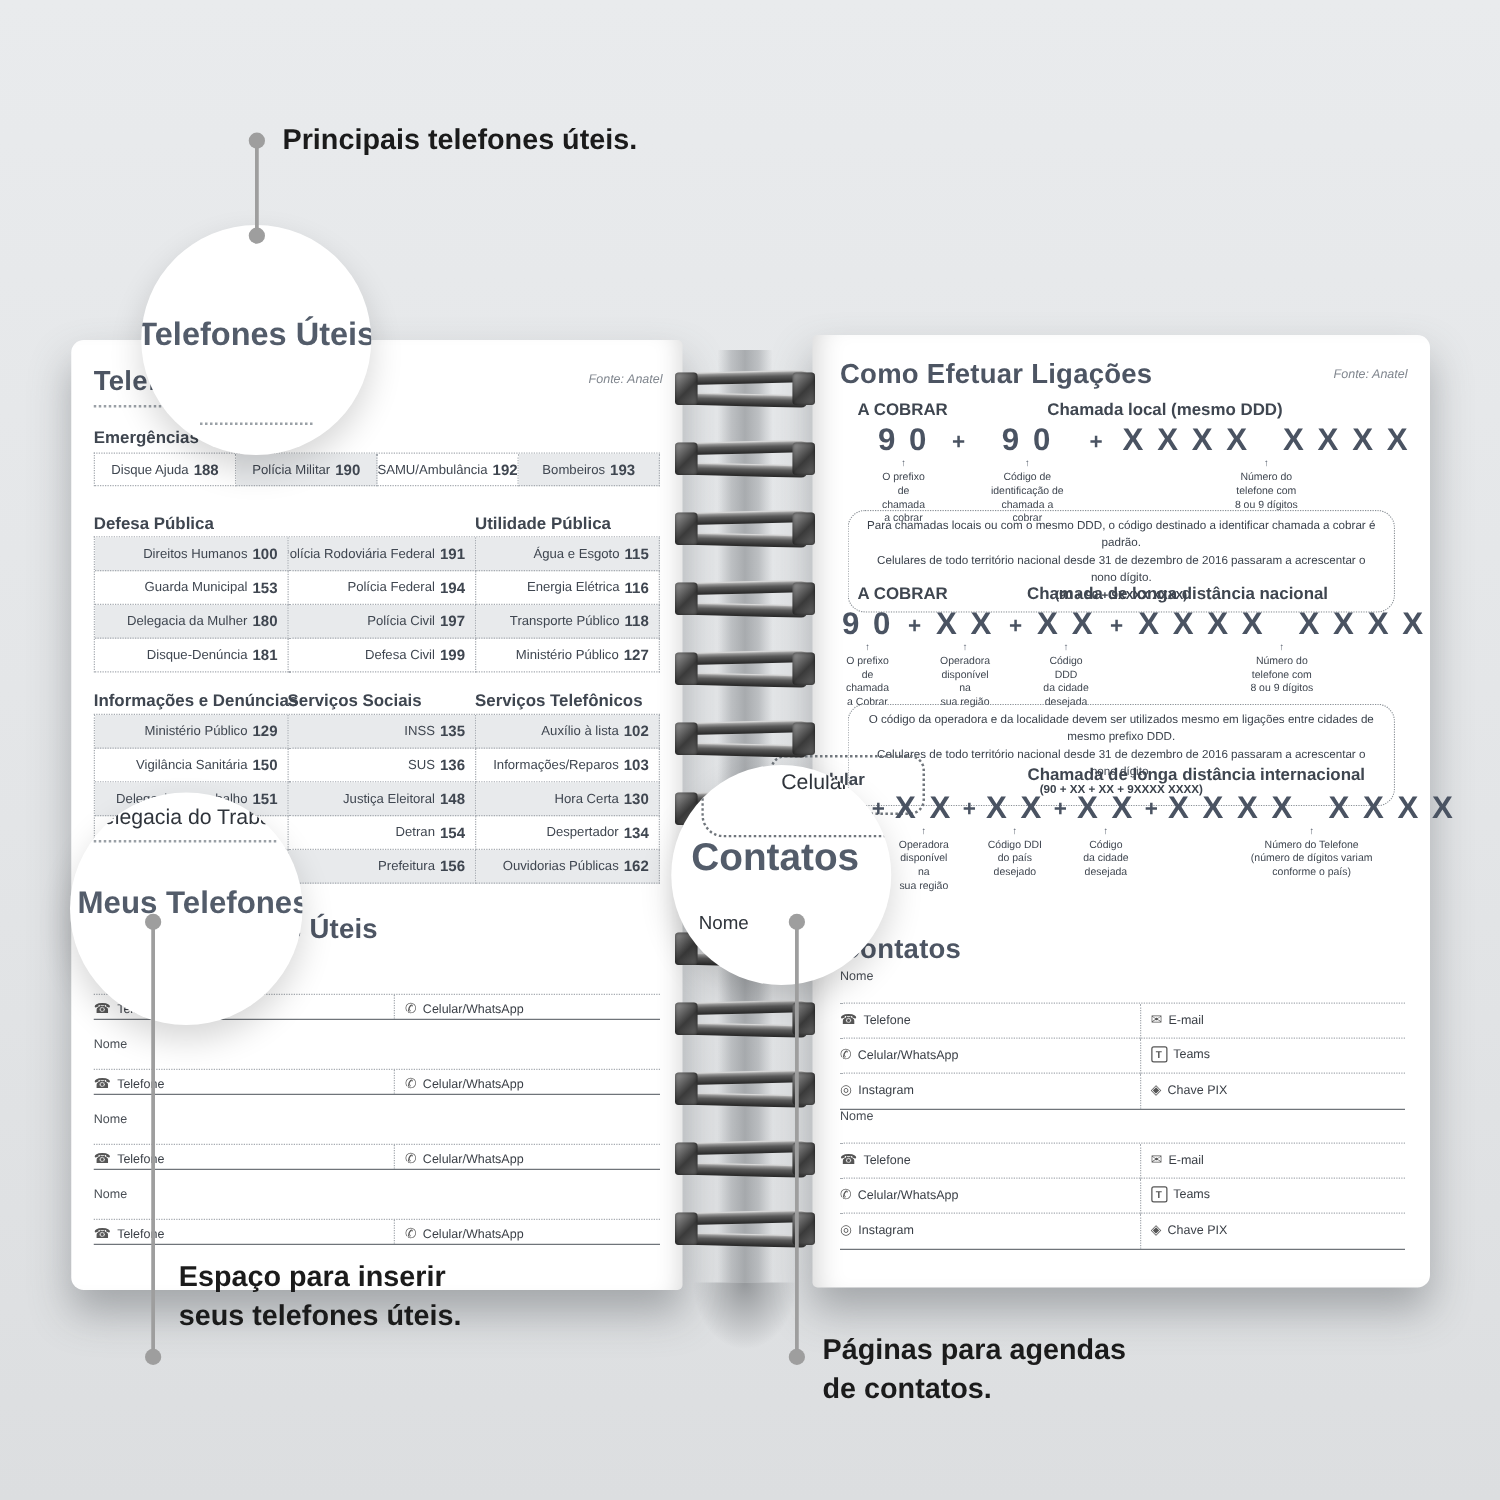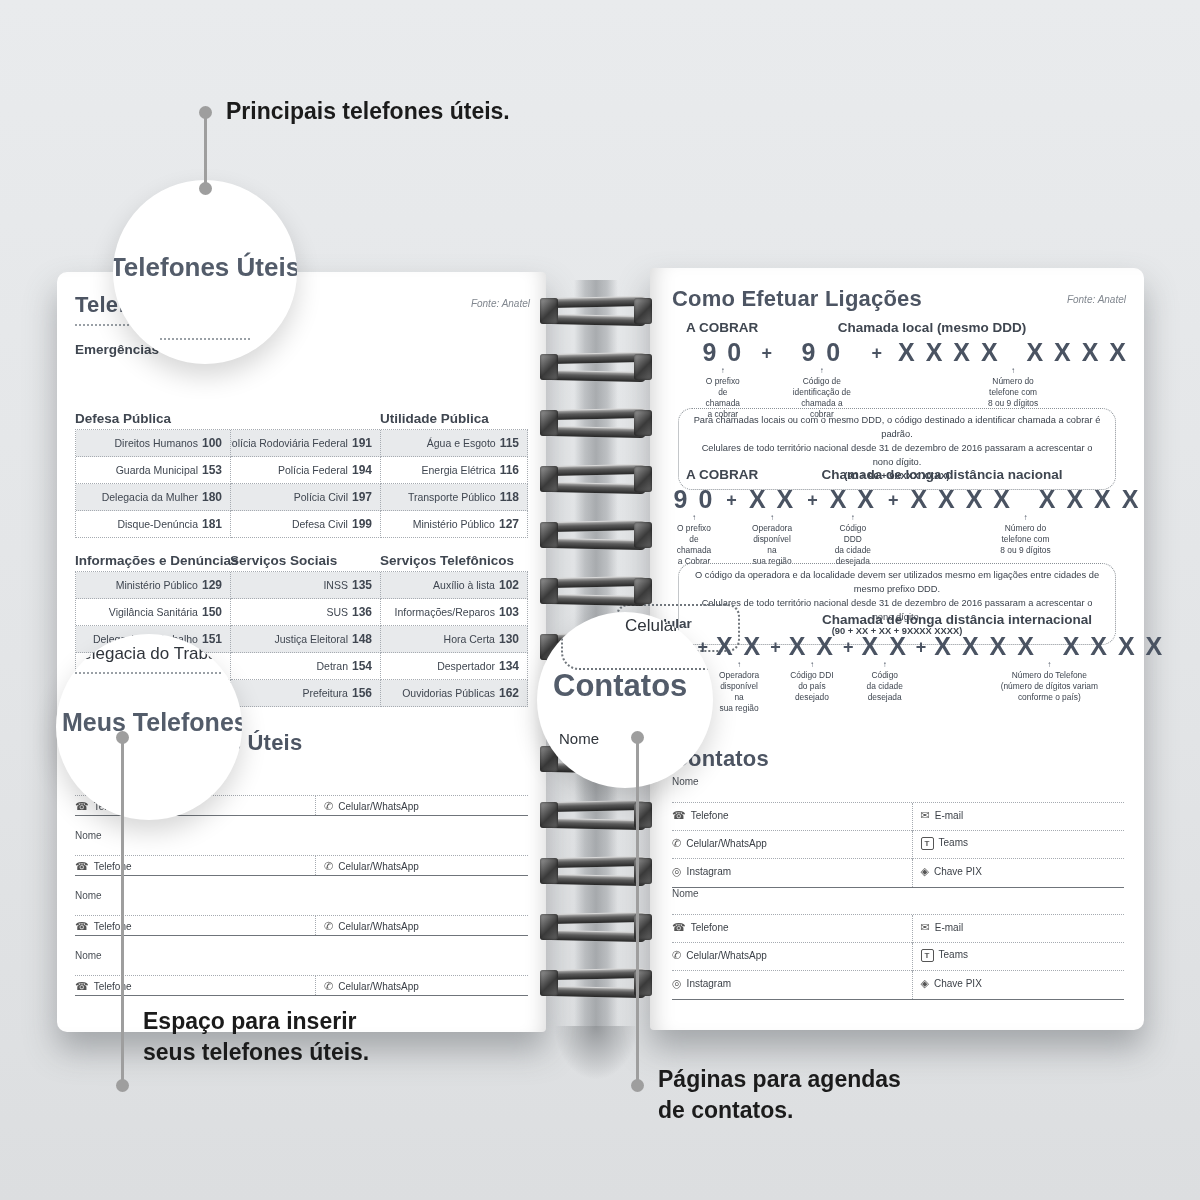--- a/index.html
+++ b/index.html
@@ -79,20 +79,38 @@
 
   <div id="bind-foot"></div>
   <div id="bind-strip"></div>
 
   <div class="page" id="page-left">
     <div class="abs pg-title" style="left:18px;top:20px">Telefones Úteis</div>
     <div class="abs" style="left:18px;top:52px;width:162px;border-top:2px dotted #9aa0a6"></div>
     <div class="abs fonte" style="right:16px;top:26px">Fonte: Anatel</div>
 
     <div class="abs sec-h" style="left:18px;right:18px;top:70px">Emergências</div>
+    <div class="abs" style="left:18px;right:18px;top:90px;height:26px;display:flex;border-top:1px dotted #a6abb1;border-left:1px dotted #a6abb1">
+      <div class="cell center" style="flex:1">
+          <span class="cl">Disque Ajuda</span>
+          <span class="cn">188</span>
+        </div>
+      <div class="cell center g" style="flex:1">
+          <span class="cl">Polícia Militar</span>
+          <span class="cn">190</span>
+        </div>
+      <div class="cell center" style="flex:1">
+          <span class="cl">SAMU/Ambulância</span>
+          <span class="cn">192</span>
+        </div>
+      <div class="cell center g" style="flex:1">
+          <span class="cl">Bombeiros</span>
+          <span class="cn">193</span>
+        </div>
+    </div>
 
     <div class="abs" style="left:18px;right:18px;top:139px;display:flex">
       <div class="sec-h" style="width:305px">Defesa Pública</div>
       <div class="sec-h" style="flex:1">Utilidade Pública</div>
     </div>
     <div class="abs grid" style="left:18px;right:18px;top:157px;grid-template-columns:155px 150px 1fr;grid-auto-rows:27px">
       <div class="cell g">
           <span class="cl">Direitos Humanos</span>
           <span class="cn">100</span>
         </div>

